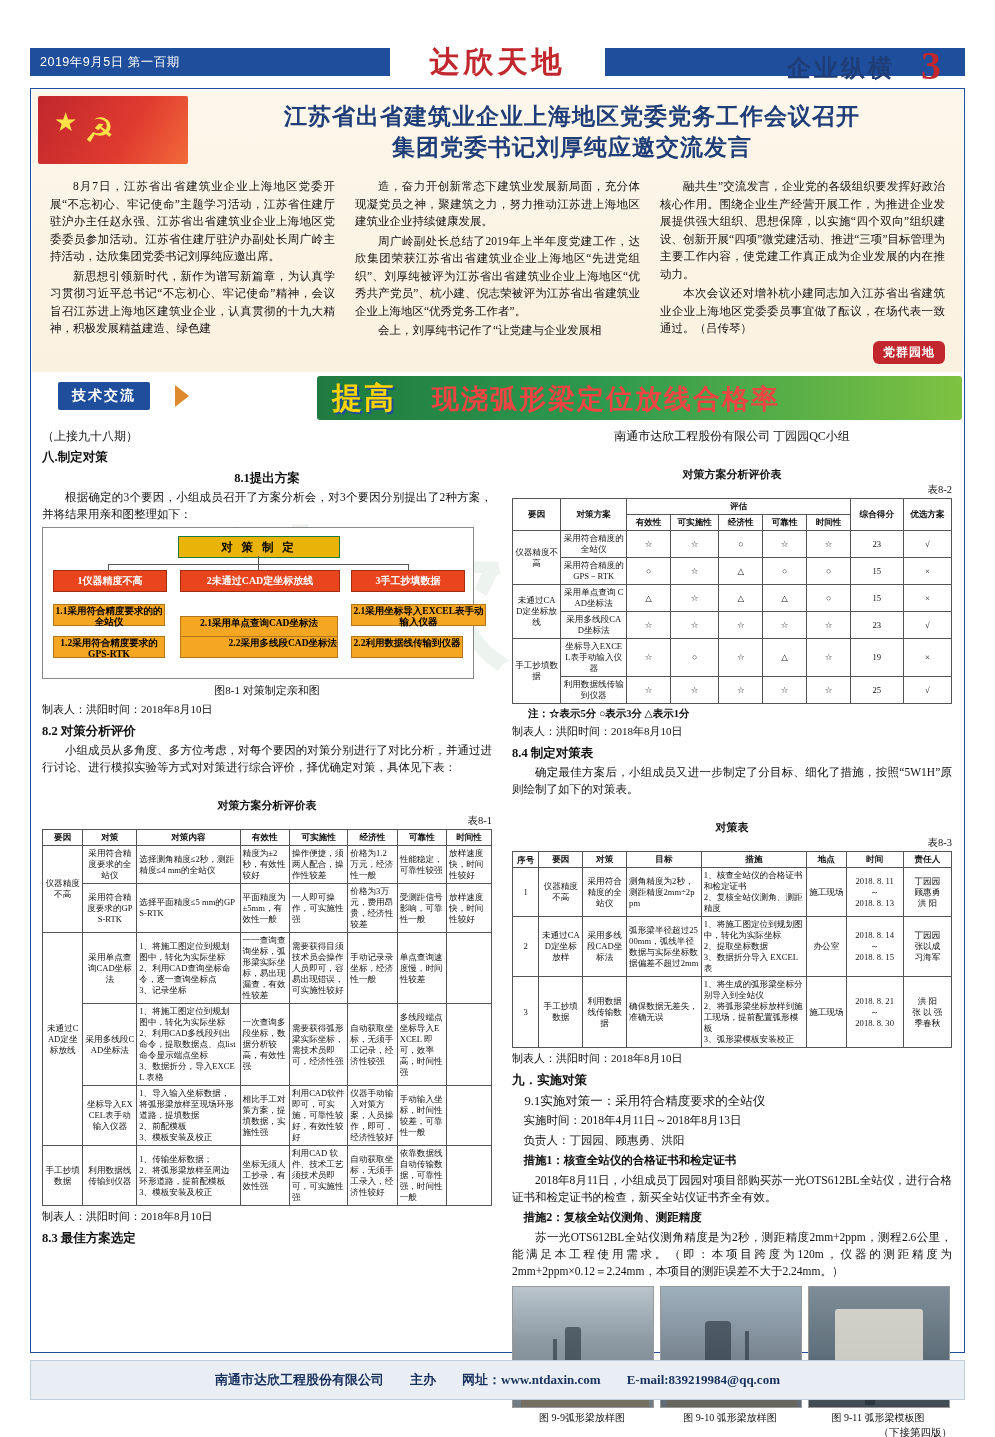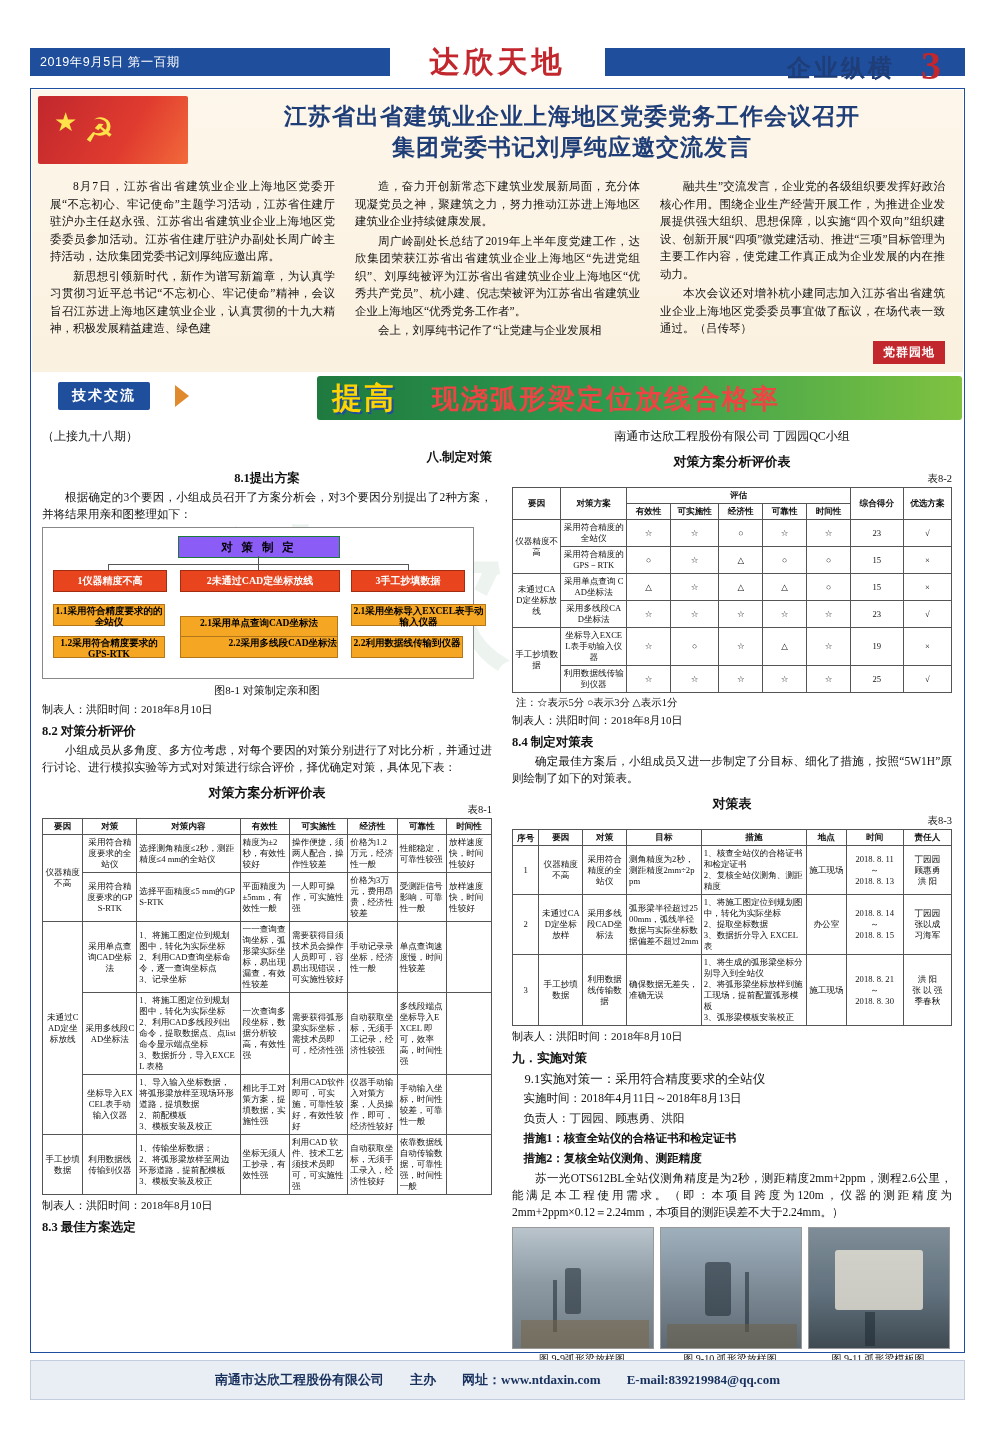--- a/index.html
+++ b/index.html
@@ -38,21 +38,21 @@
   .flag-star{position:absolute;left:16px;top:14px;color:#ffe24a;font-size:26px;line-height:26px;}
   .flag-hammer{position:absolute;left:46px;top:16px;width:46px;height:40px;color:#ffe24a;font-size:34px;line-height:38px;}
   .news-head{position:absolute;left:170px;top:12px;width:740px;text-align:center;}
   .news-h1{font-size:23px;font-weight:bold;color:#1f3e78;letter-spacing:1px;line-height:30px;}
   .news-h2{font-size:23px;font-weight:bold;color:#1f3e78;letter-spacing:1px;line-height:32px;}
   .news-cols{position:absolute;left:18px;top:88px;width:895px;height:170px;
       display:flex;gap:20px;font-size:11.5px;line-height:17.5px;color:#111;text-align:justify;}
   .news-col{width:285px;}
   .news-col p{margin:0 0 2px 0;text-indent:2em;}
   .news-badge{position:absolute;right:18px;bottom:8px;background:#c1272d;color:#fff;font-size:12px;
-      font-weight:bold;padding:3px 10px;border-radius:0;letter-spacing:1px;}
+      font-weight:bold;padding:3px 10px;border-radius:6px;letter-spacing:1px;}
 
   
   .tech-banner{position:absolute;left:32px;top:376px;width:931px;height:48px;}
   .tech-tag{position:absolute;left:26px;top:6px;background:#1f4e9c;color:#fff;font-size:14px;font-weight:bold;
       padding:5px 14px;letter-spacing:2px;border-radius:2px;}
   .tech-tag-tri{position:absolute;left:143px;top:9px;width:0;height:0;border-left:14px solid #e08a2e;border-top:11px solid transparent;border-bottom:11px solid transparent;}
   .banner-main{position:absolute;left:285px;top:0;width:645px;height:44px;
       background:linear-gradient(90deg,#1f7a3f 0%,#2e9a4e 45%,#7fc241 100%);border-radius:3px;}
   .banner-word{position:absolute;left:300px;top:2px;font-size:30px;font-weight:bold;color:#ffd400;
       letter-spacing:2px;text-shadow:2px 2px 0 #1f4e9c;}
@@ -64,33 +64,33 @@
   .colR{position:absolute;left:480px;top:0;width:440px;}
 
   .sub-note{font-size:12px;margin:2px 0 0 0;}
   .h-sub{font-size:12.5px;font-weight:bold;margin:4px 0 2px 0;}
   .para{font-size:11.5px;line-height:17px;text-indent:2em;margin:0 0 3px 0;text-align:justify;}
   .caption{font-size:11px;text-align:center;margin:4px 0;}
   .meta-row{display:flex;justify-content:flex-start;font-size:11px;margin:3px 0 6px 0;}
 
   
   .diagram{position:relative;width:430px;height:150px;border:1px solid #888;margin:4px 0 2px 0;background:#fff;}
-  .dg-top{position:absolute;left:135px;top:8px;width:160px;height:20px;background:#8b5cf6;border:1px solid #1b7a3c;
+  .dg-top{position:absolute;left:135px;top:8px;width:160px;height:20px;background:#eab308;border:1px solid #1b7a3c;
       color:#000;font-size:11.5px;font-weight:bold;text-align:center;line-height:20px;letter-spacing:3px;}
   .dg-l1{position:absolute;top:42px;height:20px;background:#e8451f;border:1px solid #a22c10;color:#fff;
       font-size:10px;font-weight:bold;text-align:center;line-height:20px;}
   .dg-l2{position:absolute;height:22px;background:#f5a623;border:1px solid #b3761a;color:#000;
       font-size:9.5px;font-weight:bold;text-align:center;line-height:11px;padding-top:1px;box-sizing:border-box;}
   .dg-line{position:absolute;background:#555;}
 
   
   table.tb{border-collapse:collapse;width:100%;font-size:8.6px;line-height:11px;table-layout:fixed;}
   table.tb td,table.tb th{border:1px solid #555;padding:2px 2px;vertical-align:middle;word-break:break-all;}
   table.tb th{font-weight:bold;text-align:center;background:#fff;}
-  .tb-title{font-size:13px;font-weight:bold;text-align:center;margin:8px 0 1px 0;}
+  .tb-title{font-size:11px;font-weight:bold;text-align:center;margin:22px 0 1px 0;}
   .tb-no{font-size:10.5px;text-align:right;margin-bottom:1px;}
   .ctr{text-align:center;}
 
   
   .th-blue{background:#dfeaf7;}
 
   
   .photos{display:flex;gap:8px;margin-top:6px;}
   .photo{width:140px;}
   .ph-img{width:140px;height:120px;border:1px solid #999;position:relative;overflow:hidden;}
@@ -160,21 +160,21 @@
     <div class="banner-word">提高</div>
     <div class="banner-text">现浇弧形梁定位放线合格率</div>
   </div>
 
   <div class="wm"><span>达欣</span></div>
 
   <div class="content">
 
     <div class="colL">
       <div class="sub-note">（上接九十八期）</div>
-      <div class="h-sub" style="text-align:right">八.制定对策</div>
+      <div class="h-sub" style="text-align:left">八.制定对策</div>
       <div class="h-sub" style="text-align:center">8.1提出方案</div>
       <p class="para">根据确定的3个要因，小组成员召开了方案分析会，对3个要因分别提出了2种方案，并将结果用亲和图整理如下：</p>
 
       <div class="diagram">
         <div class="dg-top">对 策 制 定</div>
         <div class="dg-line" style="left:215px;top:28px;width:1px;height:8px;"></div>
         <div class="dg-line" style="left:65px;top:36px;width:300px;height:1px;"></div>
         <div class="dg-line" style="left:65px;top:36px;width:1px;height:6px;"></div>
         <div class="dg-line" style="left:215px;top:36px;width:1px;height:6px;"></div>
         <div class="dg-line" style="left:365px;top:36px;width:1px;height:6px;"></div>
@@ -400,21 +400,21 @@
             <td class="ctr">☆</td>
             <td class="ctr">☆</td>
             <td class="ctr">☆</td>
             <td class="ctr">☆</td>
             <td class="ctr">25</td>
             <td class="ctr">√</td>
           </tr>
         </tbody>
       </table>
 
-      <div style="font-size:10.5px;margin:3px 0 0 4px;">注：☆表示5分  ○表示3分  △表示1分</div>
+      <div style="font-size:10.5px;margin:3px 0 0 16px;font-weight:bold;">注：☆表示5分  ○表示3分  △表示1分</div>
       <div class="meta-row">
         <span>制表人：洪阳</span>
         <span>时间：2018年8月10日</span>
       </div>
 
       <div class="h-sub">8.4 制定对策表</div>
       <p class="para">确定最佳方案后，小组成员又进一步制定了分目标、细化了措施，按照“5W1H”原则绘制了如下的对策表。</p>
 
       <div class="tb-title">对策表</div>
       <div class="tb-no">表8-3</div>
@@ -496,20 +496,21 @@
       <div class="meta-row">
         <span>制表人：洪阳</span>
         <span>时间：2018年8月10日</span>
       </div>
 
       <div class="h-sub">九．实施对策</div>
       <div class="h-sub" style="font-weight:normal;text-indent:1em;">9.1实施对策一：采用符合精度要求的全站仪</div>
       <div class="para" style="text-indent:1em">实施时间：2018年4月11日～2018年8月13日</div>
       <div class="para" style="text-indent:1em">负责人：丁园园、顾惠勇、洪阳</div>
       <div class="para" style="text-indent:1em;font-weight:bold">措施1：核查全站仪的合格证书和检定证书</div>
+      <p class="para">2018年8月11日，小组成员丁园园对项目部购买苏一光OTS612BL全站仪，进行合格证书和检定证书的检查，新买全站仪证书齐全有效。</p>
       <div class="para" style="text-indent:1em;font-weight:bold">措施2：复核全站仪测角、测距精度</div>
       <p class="para">苏一光OTS612BL全站仪测角精度是为2秒，测距精度2mm+2ppm，测程2.6公里，能满足本工程使用需求。（即：本项目跨度为120m，仪器的测距精度为2mm+2ppm×0.12＝2.24mm，本项目的测距误差不大于2.24mm。）</p>
 
       <div class="photos">
         <div class="photo">
           <div class="ph-img p1">
             <div class="ph-fig" style="left:52px;top:40px;width:16px;height:46px;border-radius:3px;"></div>
             <div class="ph-fig" style="left:40px;top:52px;width:4px;height:52px;"></div>
             <div class="ph-fig" style="left:8px;top:92px;width:128px;height:28px;background:rgba(120,100,70,.55)"></div>
           </div>

